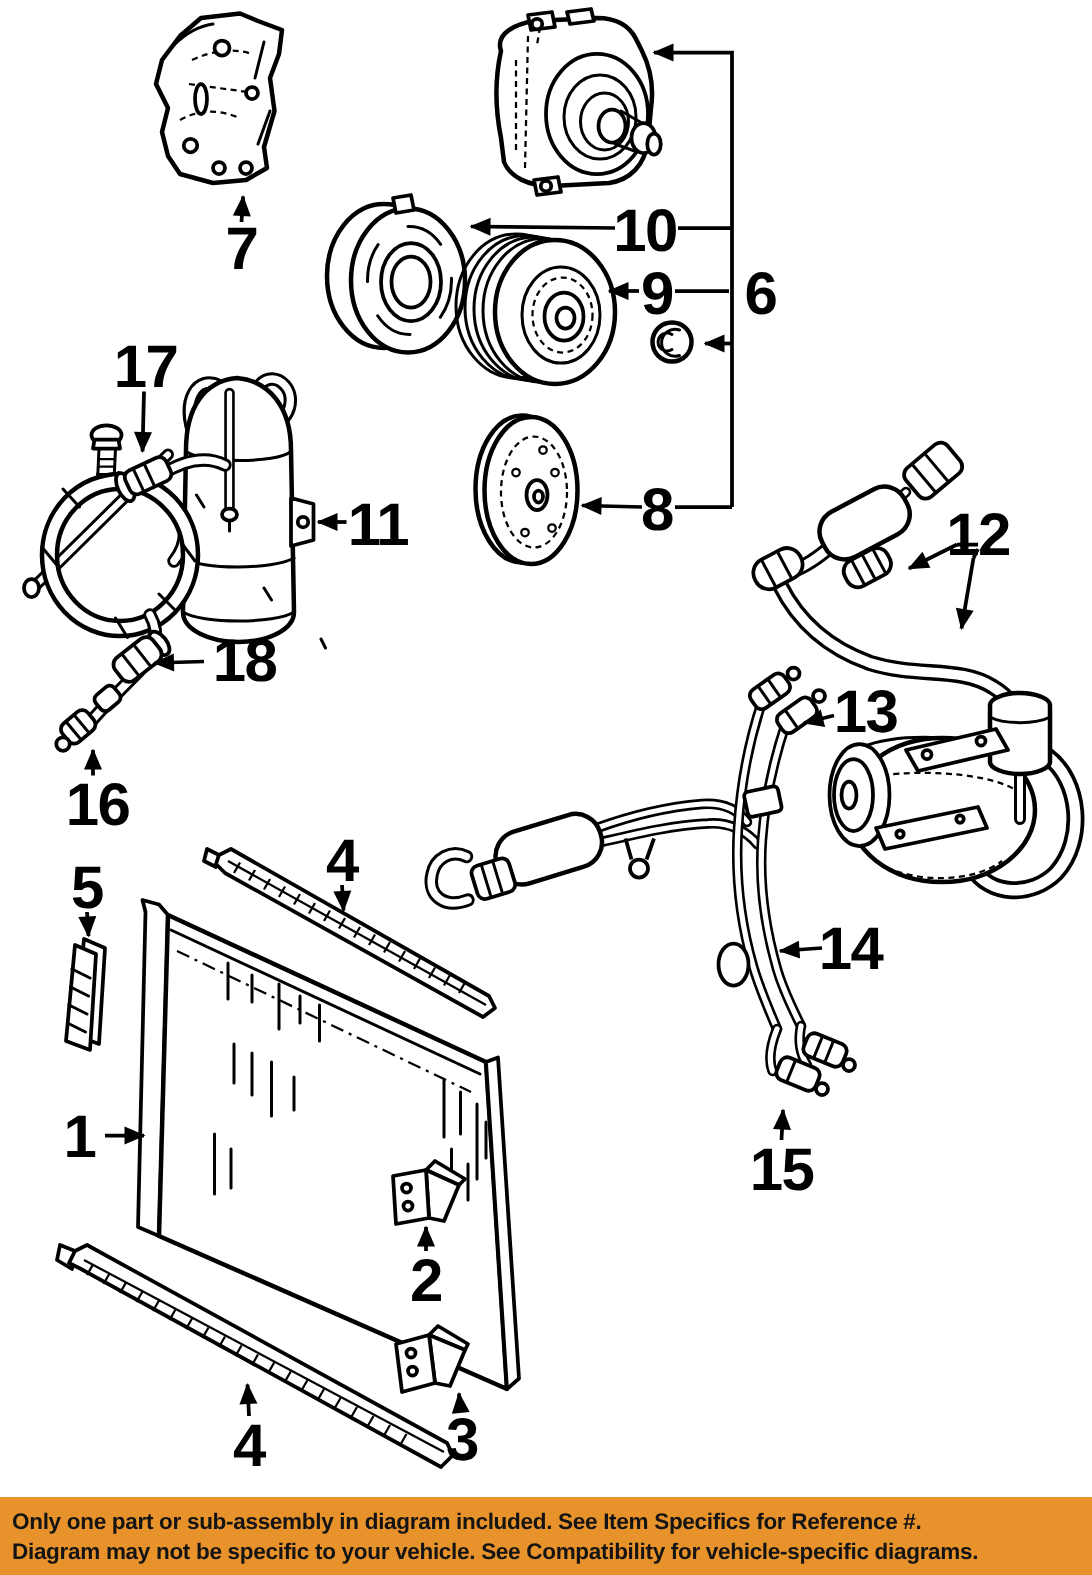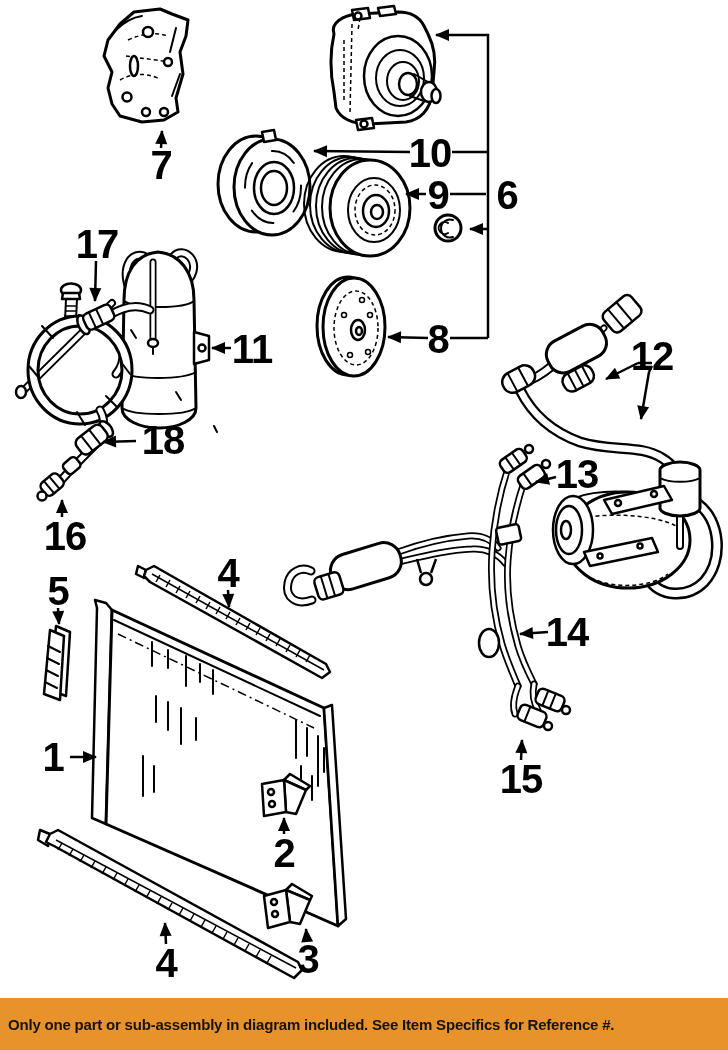--- a/index.html
+++ b/index.html
@@ -340,15 +340,16 @@
   <text class="co" x="577" y="488">13</text>
   <path class="lead" d="M548,632 L520,634" marker-end="url(#ah)"></path>
   <text class="co" x="567" y="646">14</text>
   <path class="lead" d="M521,760 L522,740" marker-end="url(#ah)"></path>
   <text class="co" x="521" y="793">15</text>
 
 </svg>
 
 <div class="banner" style="background: rgb(232, 146, 43); color: rgb(20, 20, 20);">
   <div>Only one part or sub-assembly in diagram included. See Item Specifics for Reference #.</div>
+  <div>Diagram may not be specific to your vehicle. See Compatibility for vehicle-specific diagrams.</div>
 </div>
 
 </div>
 
 </body></html>

